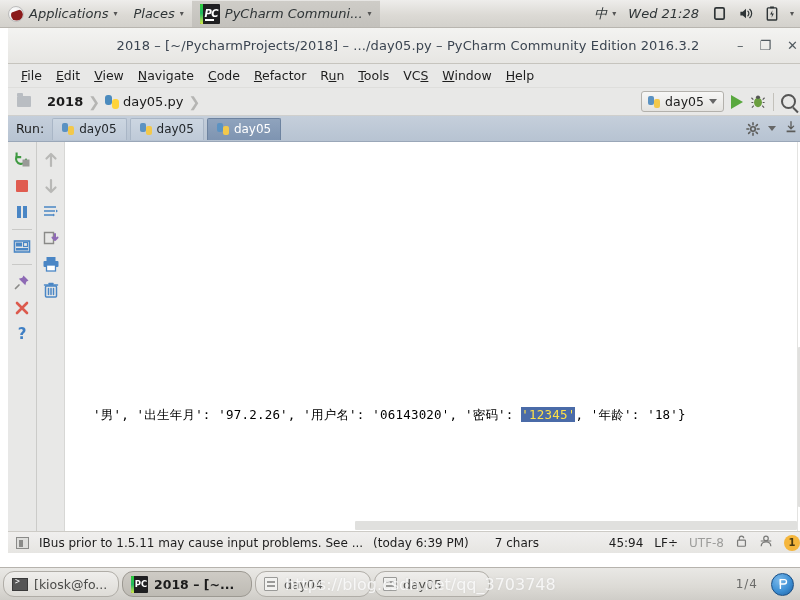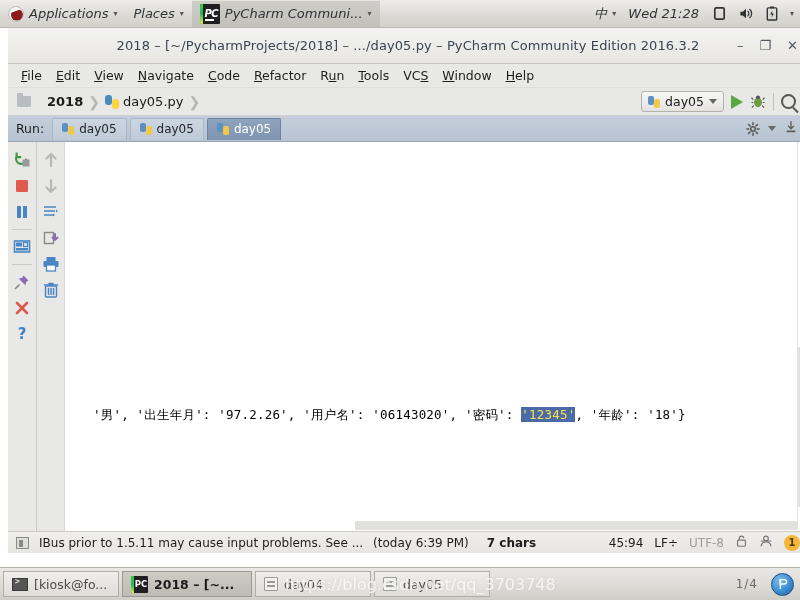--- a/index.html
+++ b/index.html
@@ -191,21 +191,21 @@
   .taskbar {
     position: absolute; bottom: 0; left: 0; width: 800px; height: 33px;
     background: linear-gradient(to bottom,#e9e8e5 0%,#dcdad5 60%,#cfcdc8 100%);
     border-top: 1px solid #b6b3ad;
     display: flex; align-items: center; padding: 0 3px; gap: 3px;
   }
   .task-btn {
     display: flex; align-items: center; gap: 6px;
     height: 26px; padding: 0 8px; min-width: 0;
     background: linear-gradient(to bottom,#efeeec,#dedcd7);
-    border: 1px solid #b0ada7; border-radius: 0;
+    border: 1px solid #b0ada7; border-radius: 11px;
     font-size: 12.5px; color: #4b4b49;
     overflow: hidden; white-space: nowrap;
   }
   .task-btn.active {
     background: linear-gradient(to bottom,#cecbc5,#bebbb4);
     border-color: #9c9992; color: #1b1b1b; font-weight: bold;
   }
   .task-btn.minim { color: #8b8884; }
   .term-ico { width: 16px; height: 13px; background: #555; border: 1px solid #3a3a3a; position: relative; flex: 0 0 16px; }
   .term-ico::after { content:">"; position: absolute; left: 2px; top: -2px; color: #fff; font-size: 8px; font-family: "DejaVu Sans Mono", monospace; }
@@ -495,21 +495,21 @@
         <div class="v-scroll">
             <div class="v-thumb"></div>
           </div>
       </div>
     </div>
 
     <div class="status-bar">
       <span class="sb-msg-ico"></span>
       <span>IBus prior to 1.5.11 may cause input problems. See ...</span>
       <span>(today 6:39 PM)</span>
-      <span style="margin-left:8px;font-weight:bold;">7 chars</span>
+      <span style="margin-left:16px;">7 chars</span>
       <div class="sb-right">
         <span>45:94</span>
         <span>LF÷</span>
         <span class="sb-dim">UTF-8</span>
         <span>
           <svg width="13" height="14" viewBox="0 0 14 16">
             <rect x="2.5" y="7" width="9" height="7" rx="1" fill="none" stroke="#7a7a78" stroke-width="1.4"></rect>
             <path d="M4.5 7V4.8a2.5 2.5 0 015 0" fill="none" stroke="#7a7a78" stroke-width="1.4"></path>
           </svg>
         </span>

